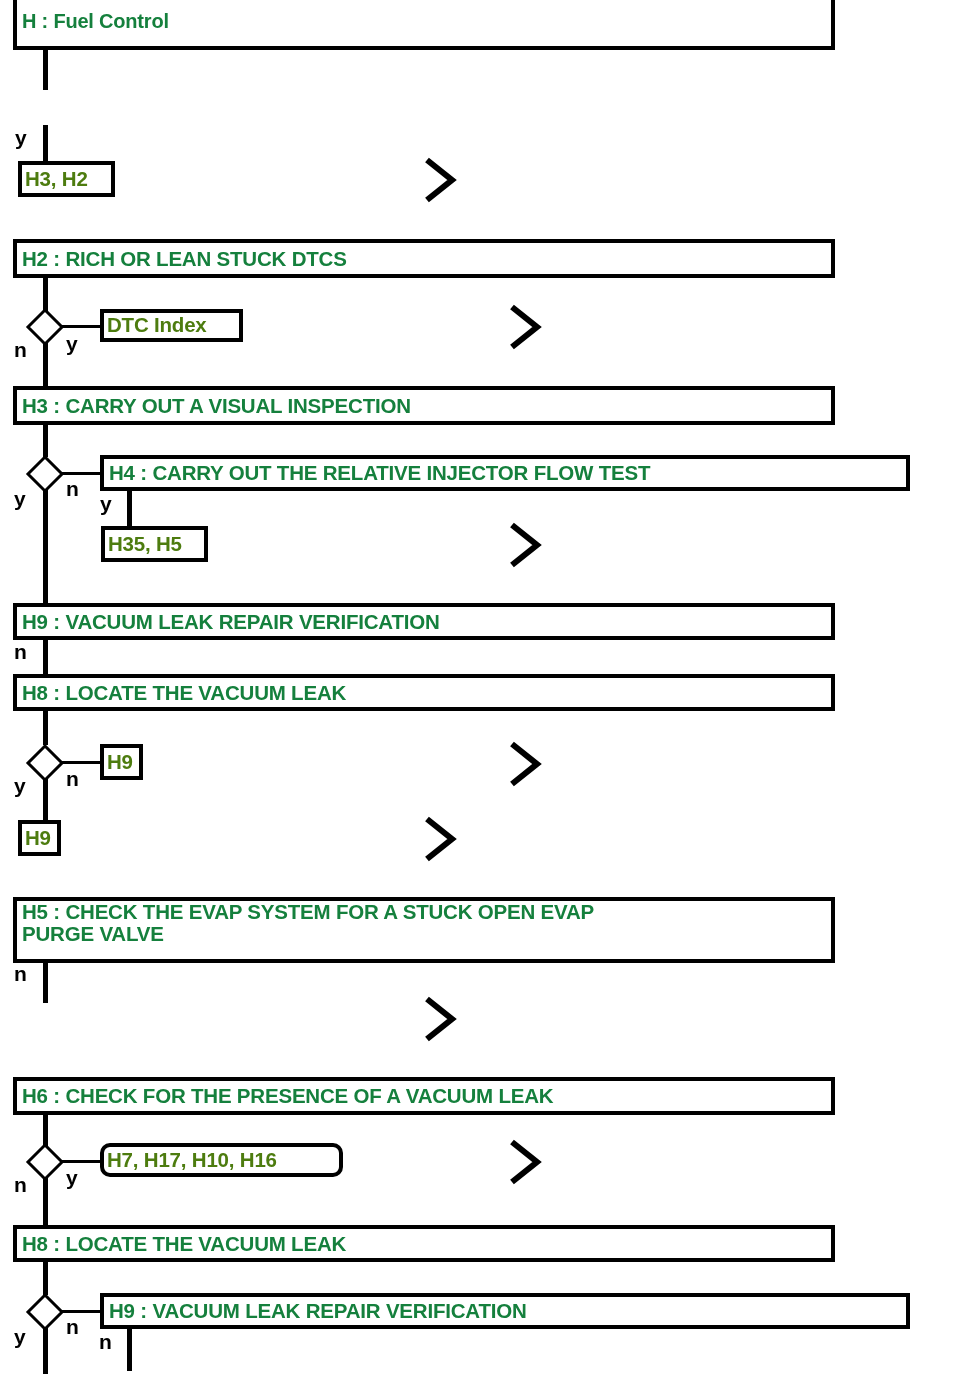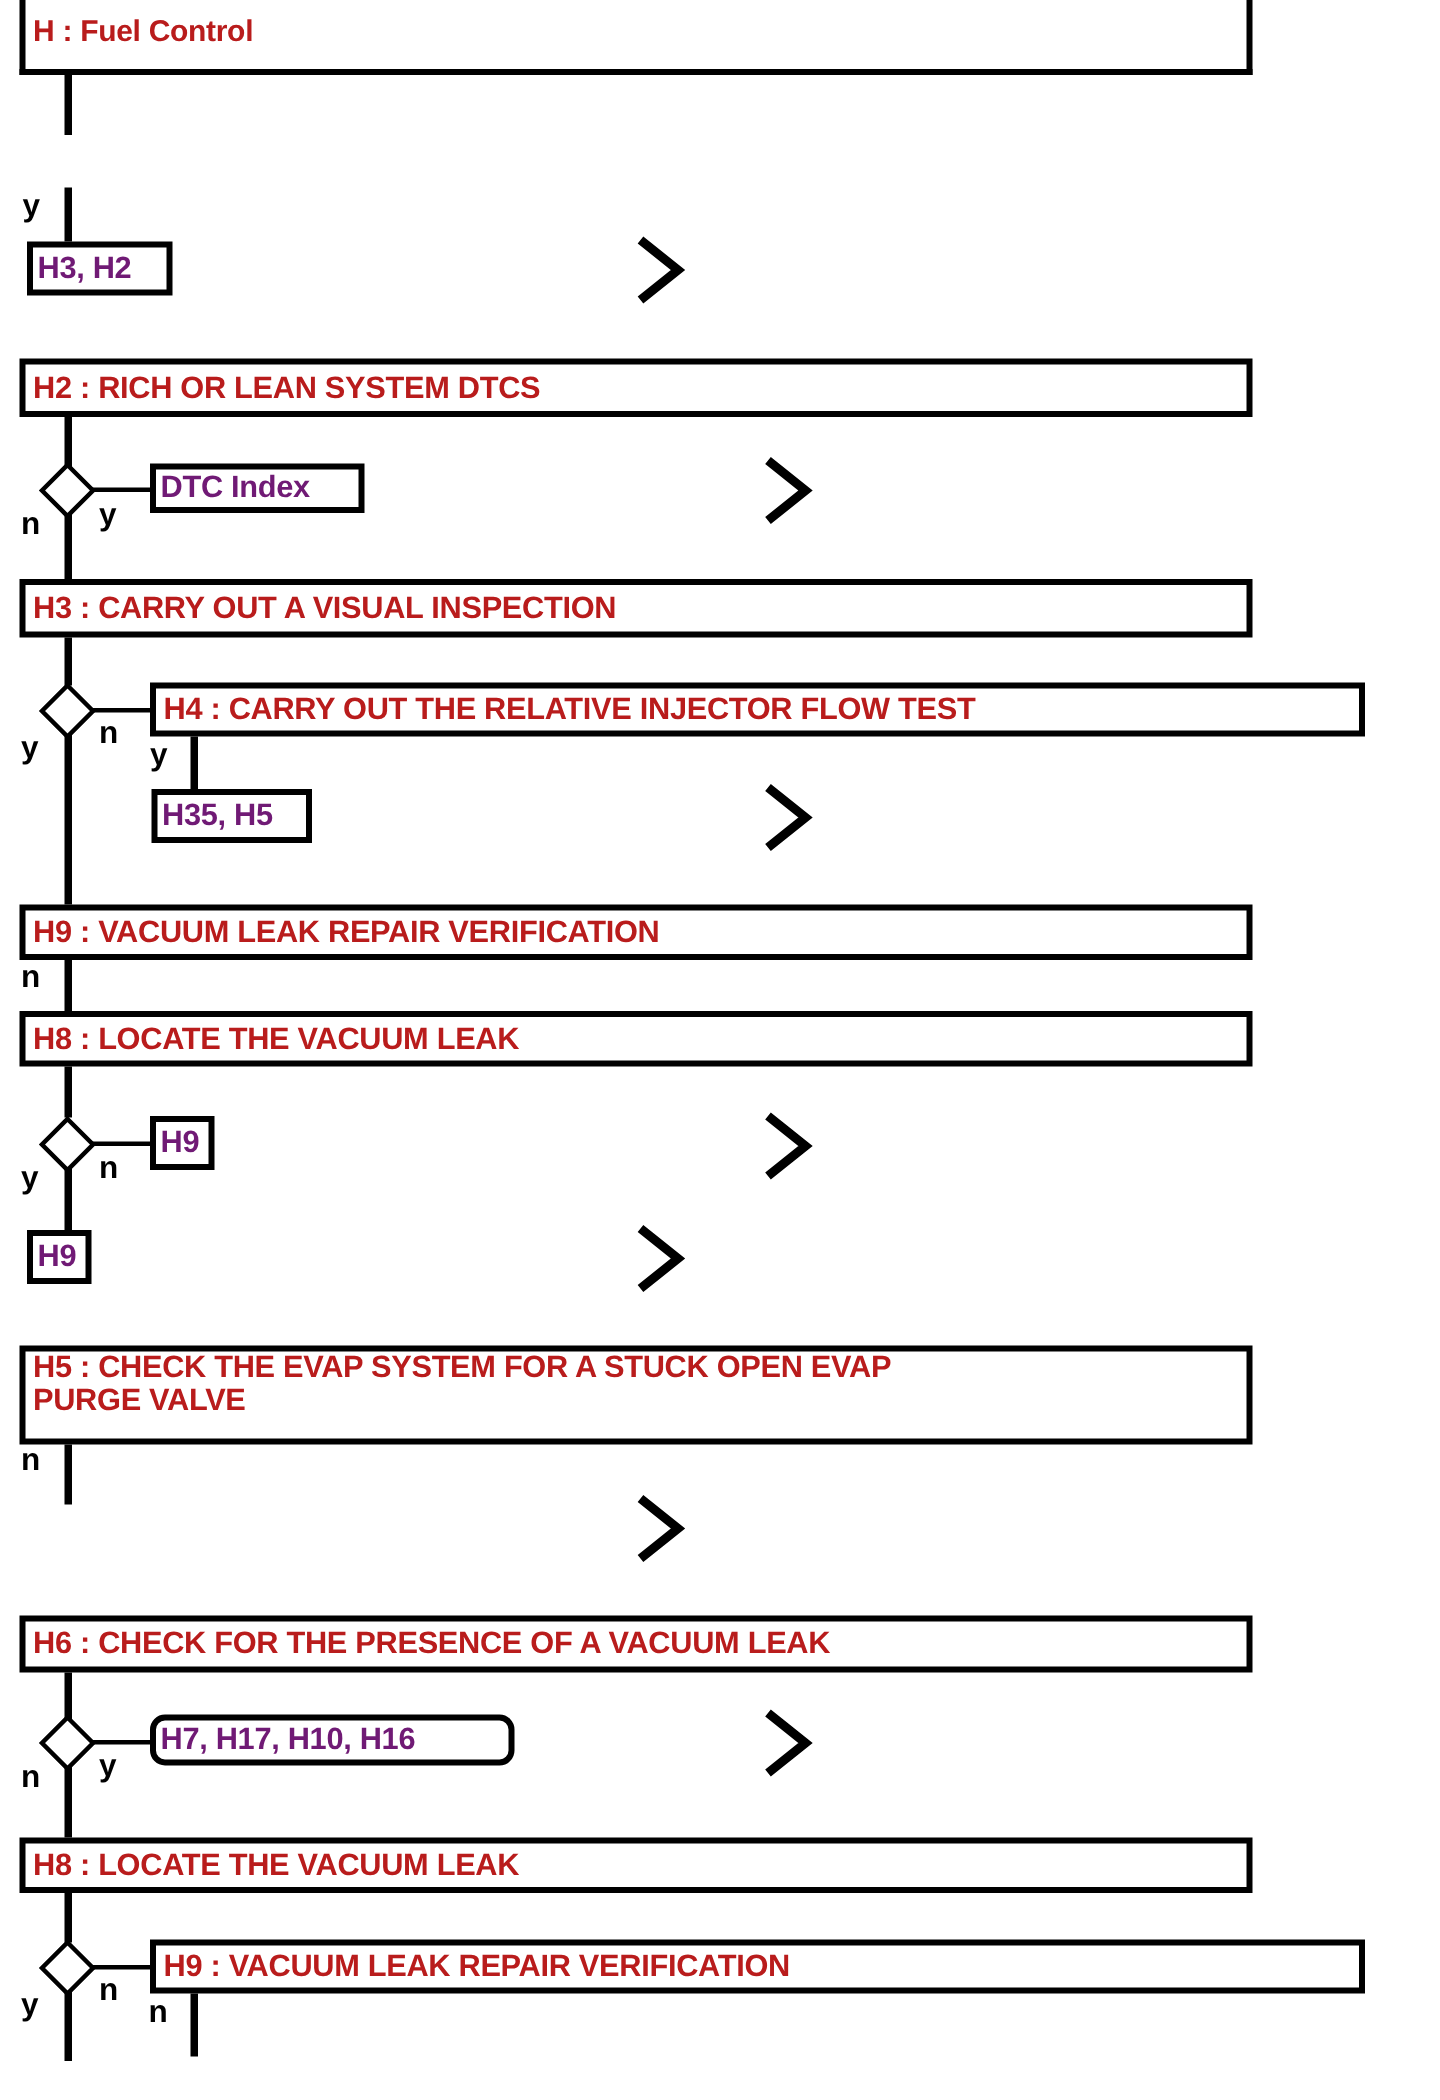--- a/index.html
+++ b/index.html
@@ -31,21 +31,21 @@
     z-index: 4;
   }
   .node-box.no-top {
     border-top: 0;
   }
   .node-label {
     font-family: "Liberation Sans", sans-serif;
     font-weight: bold;
     font-size: 20.5px;
     line-height: 1.05;
-    color: #b91c1c;
+    color: #15803d;
     letter-spacing: -0.2px;
     padding: 0 0 0 5px;
     white-space: pre-line;
     width: 100%;
   }
   .node-label.title-case {
     font-size: 20px;
   }
 
   
@@ -56,21 +56,21 @@
     background: #ffffff;
     display: flex;
     align-items: center;
     z-index: 5;
   }
   .ref-label {
     font-family: "Liberation Sans", sans-serif;
     font-weight: bold;
     font-size: 20.5px;
     line-height: 1;
-    color: #701a75;
+    color: #4d7c0f;
     letter-spacing: -0.2px;
     padding: 0 2px 0 3px;
     white-space: nowrap;
   }
 
   
   .vline {
     position: absolute;
     background: #000000;
     width: 5px;
@@ -127,21 +127,21 @@
     <div class="ref-label">H3, H2</div>
   </div>
 
   <div class="chevron" style="left:424px; top:156px;">
     <svg width="34" height="48" viewBox="0 0 34 48">
       <polyline points="3,4 28,24 3,44" fill="none" stroke="#000000" stroke-width="6"></polyline>
     </svg>
   </div>
 
   <div class="node-box" style="left:13px; top:239px; width:822px; height:39px;">
-    <div class="node-label">H2 : RICH OR LEAN SYSTEM DTCS</div>
+    <div class="node-label">H2 : RICH OR LEAN STUCK DTCS</div>
   </div>
 
   <div class="vline" style="left:43px; top:276px; height:36px;"></div>
 
   <div class="diamond" style="left:25px; top:307px;">
     <svg width="40" height="40" viewBox="0 0 40 40">
       <polygon points="20,3 37,20 20,37 3,20" fill="#ffffff" stroke="#000000" stroke-width="3"></polygon>
     </svg>
   </div>
 

